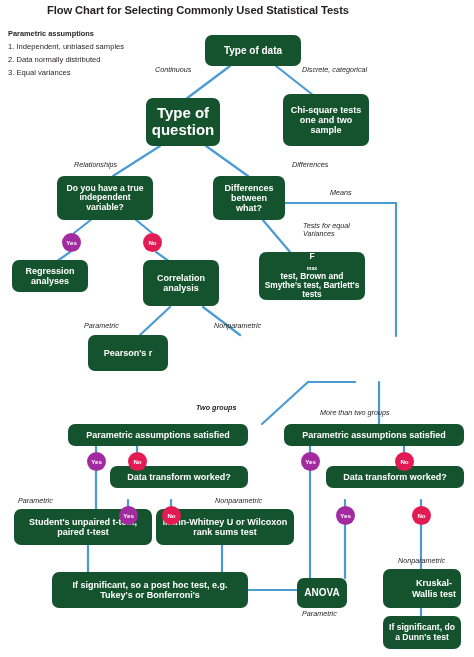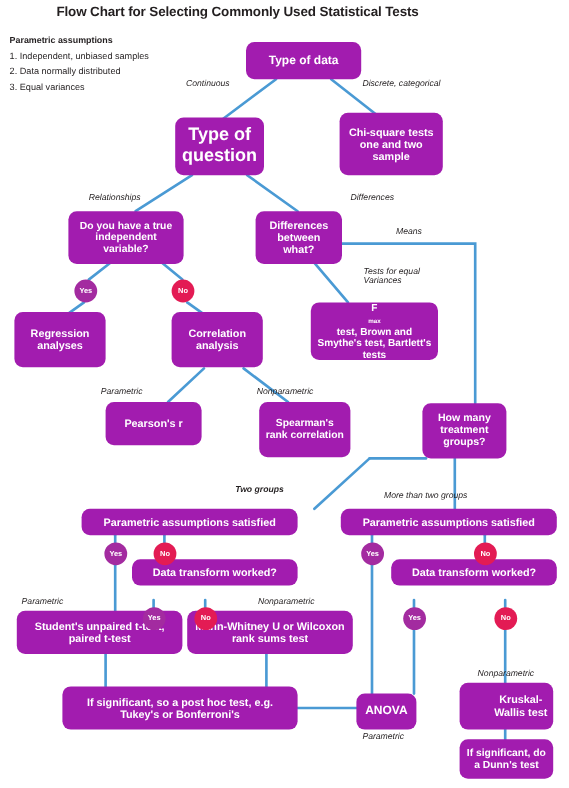--- a/index.html
+++ b/index.html
@@ -18,21 +18,21 @@
   .assump-head{
     position:absolute;left:8px;top:29px;font-size:7.4px;font-weight:bold;color:#231f20;
   }
   .assump-item{
     position:absolute;left:8px;font-size:7.6px;color:#231f20;white-space:nowrap;
   }
   .a1{top:42px;} .a2{top:55px;} .a3{top:68px;text-align:center;}
 
   .node{
     position:absolute;box-sizing:border-box;
-    background:#a21caf;border-radius:7px;
+    background:#14532d;border-radius:7px;
     color:#ffffff;font-weight:bold;
     display:flex;align-items:center;justify-content:flex-start;text-align:center;
     line-height:1.12;
     padding:2px 4px;
     z-index:3;
   }
   .node span{display:block;width:100%;}
 
   .edge-label{
     position:absolute;font-style:italic;font-size:7.2px;color:#231f20;
@@ -143,43 +143,37 @@
   </div>
 
   <div class="node" style="left:57px;top:176px;width:96px;height:44px;font-size:8.6px;">
     <span>Do you have a true independent variable?</span>
   </div>
 
   <div class="node" style="left:213px;top:176px;width:72px;height:44px;font-size:9px;">
     <span>Differences between what?</span>
   </div>
 
-  <div class="node" style="left:12px;top:260px;width:76px;height:46px;font-size:9px;">
+  <div class="node" style="left:12px;top:260px;width:76px;height:32px;font-size:9px;">
     <span>Regression analyses</span>
   </div>
 
   <div class="node" style="left:143px;top:260px;width:76px;height:46px;font-size:9px;">
     <span>Correlation analysis</span>
   </div>
 
   <div class="node" style="left:259px;top:252px;width:106px;height:48px;font-size:8.4px;">
     <span><span>F</span><sub>max</sub><span> test, Brown and Smythe's test, Bartlett's tests</span></span>
   </div>
 
   <div class="node" style="left:88px;top:335px;width:80px;height:36px;font-size:9px;">
     <span>Pearson's r</span>
   </div>
 
-  <div class="node" style="left:216px;top:335px;width:76px;height:46px;font-size:8.6px;">
-    <span>Spearman's rank correlation</span>
-  </div>
-
-  <div class="node" style="left:352px;top:336px;width:70px;height:46px;font-size:8.8px;">
-    <span>How many treatment groups?</span>
-  </div>
+
 
   <div class="node" style="left:68px;top:424px;width:180px;height:22px;font-size:9px;">
     <span>Parametric assumptions satisfied</span>
   </div>
 
   <div class="node" style="left:284px;top:424px;width:180px;height:22px;font-size:9px;">
     <span>Parametric assumptions satisfied</span>
   </div>
 
   <div class="node" style="left:110px;top:466px;width:138px;height:22px;font-size:9px;">

